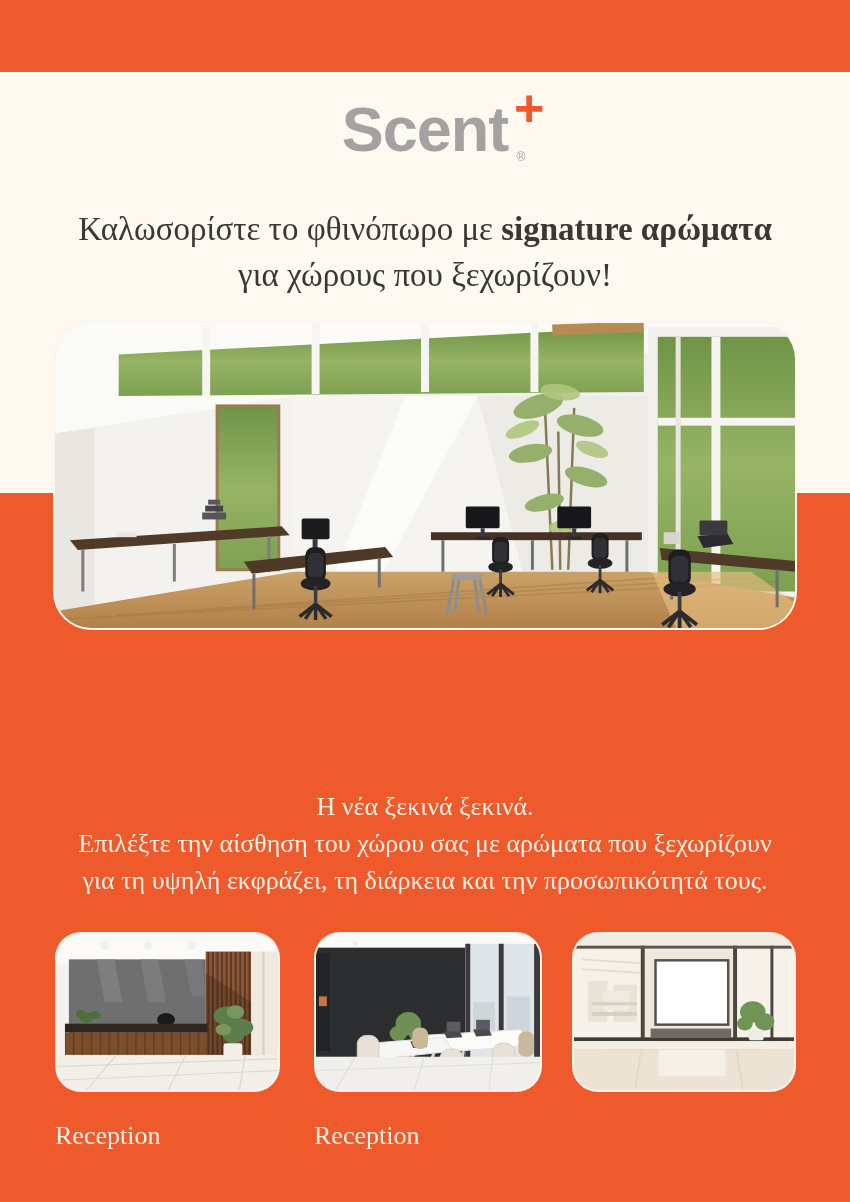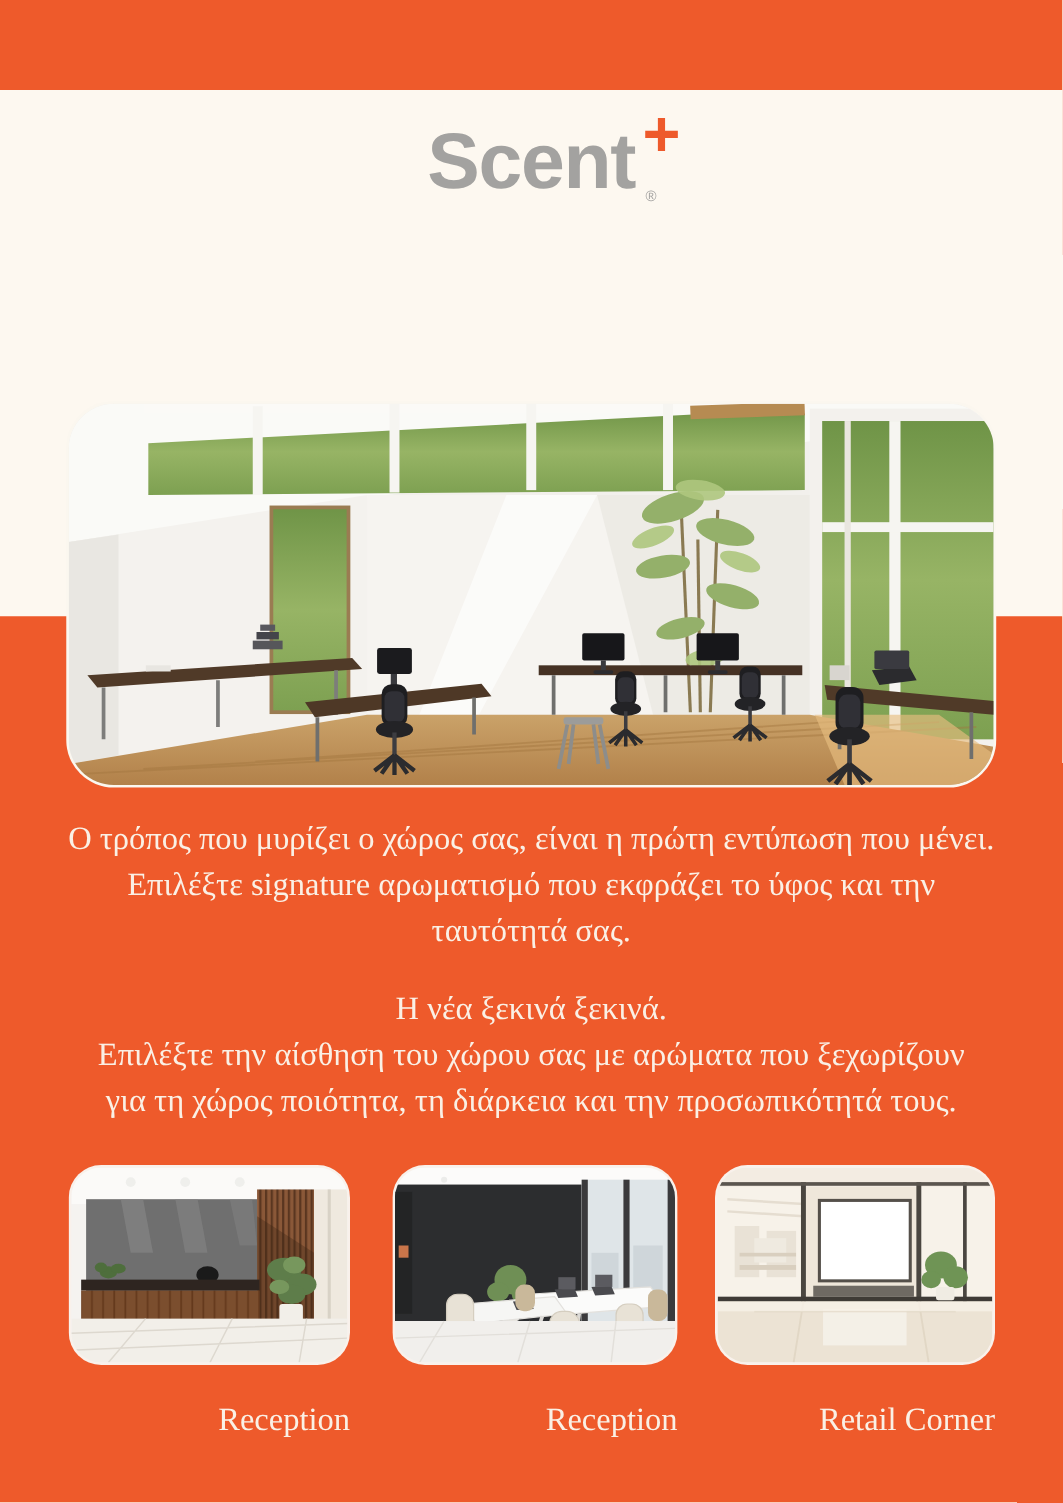--- a/index.html
+++ b/index.html
@@ -29,21 +29,21 @@
   .para-1{top:652px;}
   .para-2{top:788px;}
 
   
   .card{position:absolute;top:932px;height:160px;border-radius:26px;overflow:hidden;border:2px solid rgba(255,240,228,0.45);box-sizing:border-box;background:#f5f3f0;}
   .card svg{display:block;width:100%;height:100%;}
   .card-1{left:55px;width:225px;}
   .card-2{left:314px;width:228px;}
   .card-3{left:572px;width:224px;}
 
-  .card-label{position:absolute;top:1116px;text-align:right;color:#FAF0E5;font-size:26px;line-height:40px;}
+  .card-label{position:absolute;top:1116px;text-align:left;color:#FAF0E5;font-size:26px;line-height:40px;}
   .label-1{left:55px;width:225px;}
   .label-2{left:314px;width:228px;}
   .label-3{left:572px;width:224px;}
 </style>
 </head>
 <body>
 
 <div class="page">
 
   <div class="top-bar"></div>
@@ -51,20 +51,24 @@
   <div class="orange-section"></div>
 
   <div class="logo">
     <div class="logo-main">
       <span class="brand">Scent</span>
       <span class="plus">+</span>
       <span class="reg">®</span>
     </div>
   </div>
 
+  <div class="heading">
+    <div><span>Καλωσορίστε το φθινόπωρο με </span><b>signature αρώματα</b></div>
+    <div>για χώρους που ξεχωρίζουν!</div>
+  </div>
 
   <div class="hero">
     <svg viewBox="0 0 744 309" preserveAspectRatio="none">
       <defs>
         <linearGradient id="h-green" x1="0" y1="0" x2="0" y2="1">
           <stop offset="0" stop-color="#6f9447"></stop>
             <stop offset="0.5" stop-color="#97b465"></stop>
             <stop offset="1" stop-color="#7da051"></stop>
         </linearGradient>
         <linearGradient id="h-floor" x1="0" y1="0" x2="0" y2="1">
@@ -162,30 +166,25 @@
       <use href="#h-chair" transform="translate(262,294) scale(1.15)"></use>
       <use href="#h-chair" transform="translate(448,272) scale(0.95)"></use>
       <use href="#h-chair" transform="translate(548,268) scale(0.95)"></use>
       <use href="#h-chair" transform="translate(628,302) scale(1.25)"></use>
 
       <rect x="398" y="254" width="32" height="6" rx="2" fill="#9c9c9a"></rect>
       <path d="M401,260 L394,296 M427,260 L434,296 M406,260 L402,292 M422,260 L426,292" stroke="#8d8d8b" stroke-width="3" fill="none"></path>
     </svg>
   </div>
 
-  <div class="para para-1">
-    <div>Ο τρόπος που μυρίζει ο χώρος σας, είναι η πρώτη εντύπωση που μένει.</div>
-    <div>Επιλέξτε signature αρωματισμό που εκφράζει το ύφος και την</div>
-    <div>ταυτότητά σας.</div>
-  </div>
 
   <div class="para para-2">
     <div>Η νέα ξεκινά ξεκινά.</div>
     <div>Επιλέξτε την αίσθηση του χώρου σας με αρώματα που ξεχωρίζουν</div>
-    <div>για τη χώρος ποιότητα, τη διάρκεια και την προσωπικότητά τους.</div>
+    <div>για τη υψηλή εκφράζει, τη διάρκεια και την προσωπικότητά τους.</div>
   </div>
 
   <div class="card card-1">
     <svg viewBox="0 0 223 160" preserveAspectRatio="none">
       <defs>
         <pattern id="r-slats" width="4.6" height="10" patternUnits="userSpaceOnUse">
           <rect width="4.6" height="10" fill="#8a5838"></rect>
             <rect width="1.8" height="10" fill="#5a3620"></rect>
         </pattern>
         <pattern id="r-grain" width="9" height="12" patternUnits="userSpaceOnUse">
@@ -325,15 +324,14 @@
 
       <rect x="0" y="110" width="224" height="50" fill="#ece3d4"></rect>
       <rect x="86" y="116" width="68" height="30" fill="#ffffff" opacity="0.45"></rect>
       <path d="M70,110 L62,160 M164,110 L172,160 M30,118 L194,118" stroke="#ded3c1" stroke-width="1.5" fill="none" opacity="0.8"></path>
       <rect x="0" y="110" width="224" height="8" fill="#f7f1e7" opacity="0.8"></rect>
     </svg>
   </div>
 
   <div class="card-label label-1">Reception</div>
   <div class="card-label label-2">Reception</div>
-  <div class="card-label label-3">Retail Corner</div>
 
 </div>
 
 </body></html>

